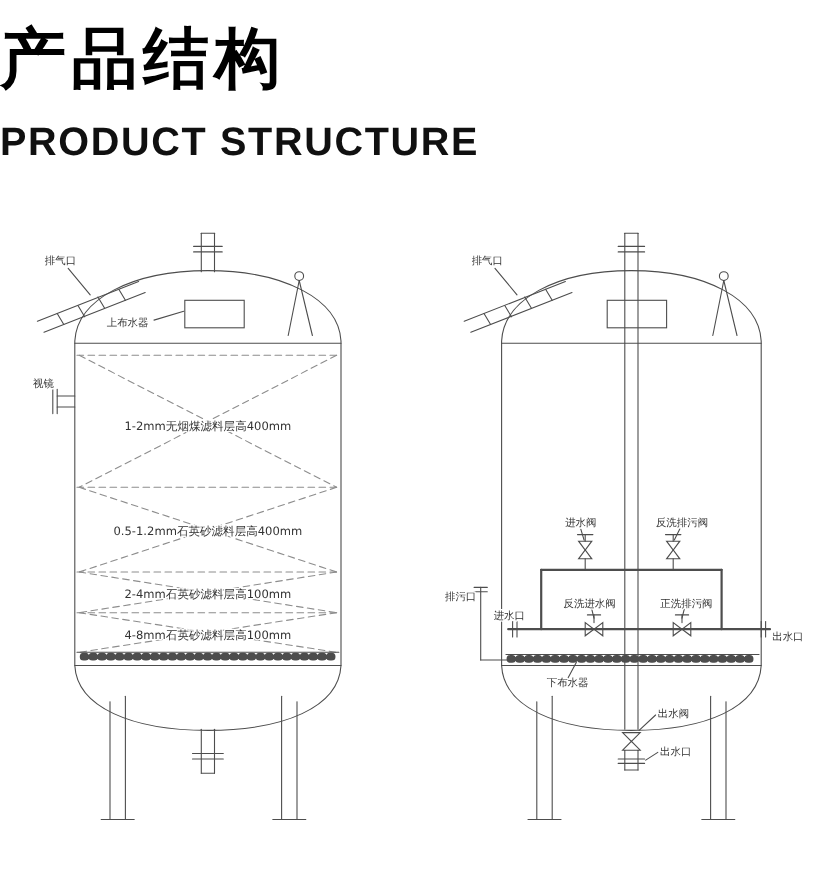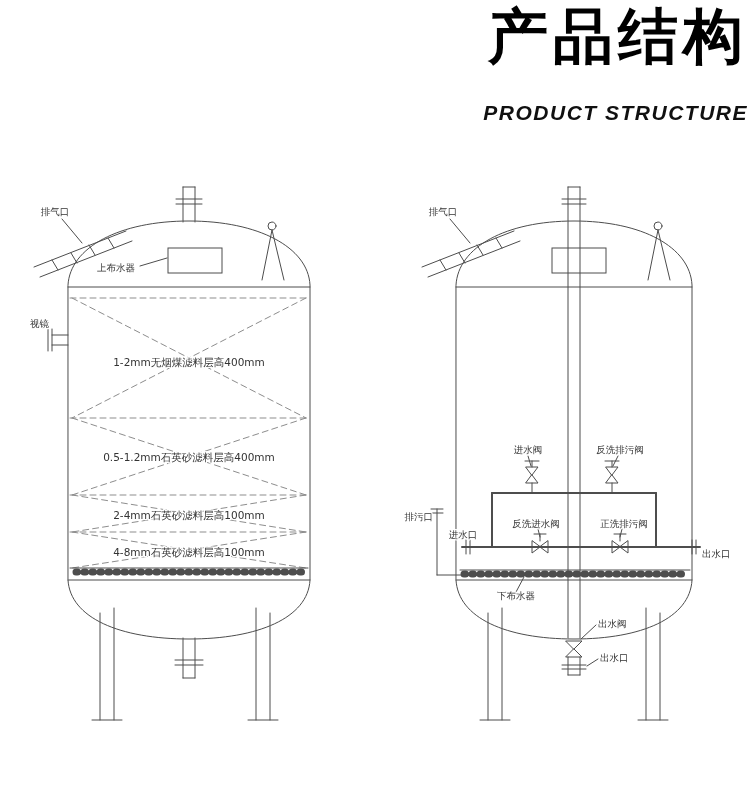--- a/index.html
+++ b/index.html
@@ -1,27 +1,27 @@
 <!DOCTYPE html>
 <html><head>
 <meta charset="utf-8">
 <style>
   html,body{margin:0;padding:0;}
   body{
     width:748px;height:792px;overflow:hidden;background:#ffffff;
     font-family:"DejaVu Sans","Liberation Sans",sans-serif;
   }
-  .header{text-align:right;}
+  .header{text-align:left;padding-top:18px;}
   .title{
     font-size:60px;font-weight:900;letter-spacing:5px;color:#000;
     line-height:1.2;
   }
   .subtitle{
-    font-size:21px;font-weight:700;letter-spacing:1.5px;color:#101010;
-    margin-top:29px;font-family:"Liberation Sans",sans-serif;font-style:italic;
+    font-size:36px;font-weight:700;letter-spacing:1.5px;color:#101010;
+    margin-top:18px;font-family:"Liberation Sans",sans-serif;
   }
   svg.diagram{display:block;margin:50px auto 0 auto;}
   .ln{stroke:#4d4d4d;stroke-width:1;fill:none;stroke-linecap:round;}
   .ln2{stroke:#4d4d4d;stroke-width:2;fill:none;stroke-linecap:round;}
   .dash{stroke:#8d8d8d;stroke-width:1;stroke-dasharray:6 4;fill:none;}
   .ticks{stroke:#4d4d4d;stroke-width:7;stroke-dasharray:1.5 6.5;}
   svg text{
     font-family:"DejaVu Sans",sans-serif;font-size:9.5px;fill:#333;
     paint-order:stroke;stroke:#fff;stroke-width:2.5px;stroke-linejoin:round;
   }

